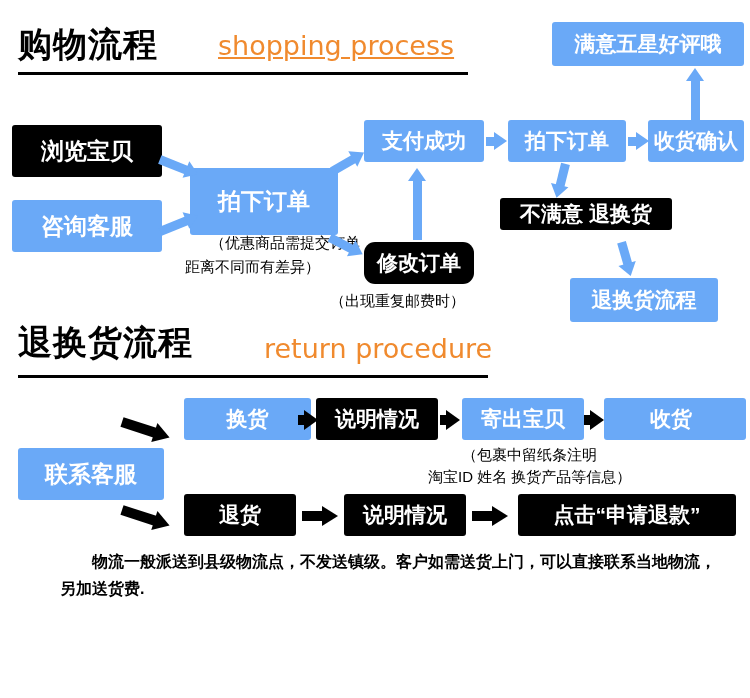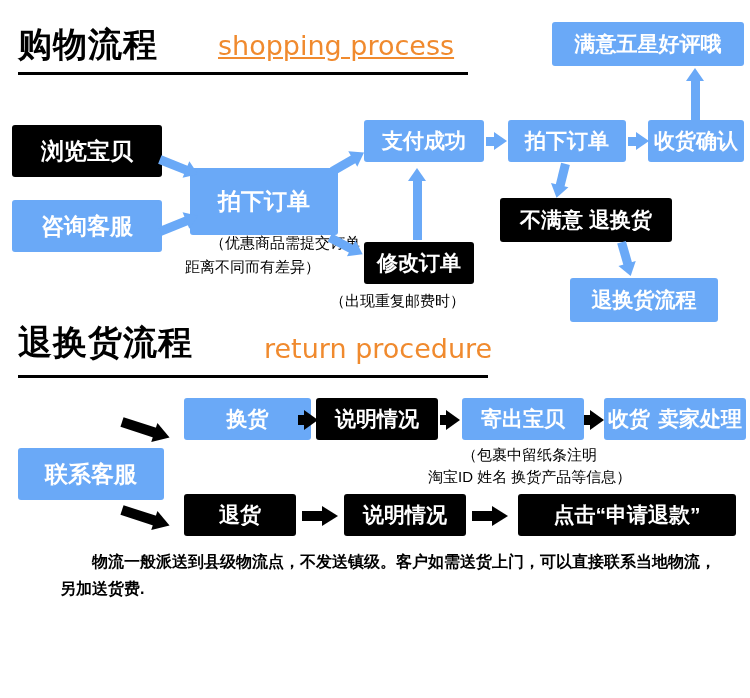--- a/index.html
+++ b/index.html
@@ -62,25 +62,25 @@
 <body>
 
 <div class="abs sec-title" style="left:18px;top:22px;">购物流程</div>
 <div class="abs sec-sub" style="left:218px;top:30px;text-decoration:underline;">shopping process</div>
 <div class="abs sec-rule" style="left:18px;top:72px;width:450px;"></div>
 
 <div class="abs node black lg" style="left:12px;top:125px;width:150px;height:52px;">浏览宝贝</div>
 <div class="abs node blue lg" style="left:12px;top:200px;width:150px;height:52px;">咨询客服</div>
 <div class="abs node blue lg" style="left:190px;top:168px;width:148px;height:67px;">拍下订单</div>
 <div class="abs node blue md" style="left:364px;top:120px;width:120px;height:42px;">支付成功</div>
-<div class="abs node black md" style="left:364px;top:242px;width:110px;height:42px;">修改订单</div>
+<div class="abs node black md" style="left:364px;top:242px;width:110px;height:42px;border-radius:11px;">修改订单</div>
 <div class="abs node blue md" style="left:508px;top:120px;width:118px;height:42px;">拍下订单</div>
 <div class="abs node blue md" style="left:648px;top:120px;width:96px;height:42px;">收货确认</div>
 <div class="abs node blue md" style="left:552px;top:22px;width:192px;height:44px;">满意五星好评哦</div>
-<div class="abs node black md" style="left:500px;top:198px;width:172px;height:44px;">不满意 退换货</div>
+<div class="abs node black md" style="left:500px;top:198px;width:172px;height:32px;">不满意 退换货</div>
 <div class="abs node blue md" style="left:570px;top:278px;width:148px;height:44px;">退换货流程</div>
 
 <div class="abs note" style="left:162px;top:232px;padding-left:48px;">（优惠商品需提交订单</div>
 <div class="abs note" style="left:185px;top:256px;">距离不同而有差异）</div>
 <div class="abs note" style="left:330px;top:290px;">（出现重复邮费时）</div>
 
 <div class="ar ar-r abs" style="left:160px;top:150px;width:44px;height:18px;transform:rotate(22deg);transform-origin:left center;">
   <div class="bar" style="left:0;top:5px;width:30px;height:9px;"></div>
   <div class="head" style="left:28px;top:0px;"></div>
 </div>
@@ -134,21 +134,20 @@
 <div class="abs sec-sub" style="left:264px;top:333px;">return procedure</div>
 <div class="abs sec-rule" style="left:18px;top:375px;width:470px;"></div>
 
 <div class="abs node blue lg" style="left:18px;top:448px;width:146px;height:52px;">联系客服</div>
 <div class="abs node blue md" style="left:184px;top:398px;width:127px;height:42px;">换货</div>
 <div class="abs node black md" style="left:316px;top:398px;width:122px;height:42px;">说明情况</div>
 <div class="abs node blue md" style="left:462px;top:398px;width:122px;height:42px;">寄出宝贝</div>
 <div class="abs node blue md" style="left:604px;top:398px;width:142px;height:42px;">
   <span>收货</span>
     <span style="display:inline-block;width:8px;"></span>
-    <span>卖家处理</span>
 </div>
 <div class="abs node black md" style="left:184px;top:494px;width:112px;height:42px;">退货</div>
 <div class="abs node black md" style="left:344px;top:494px;width:122px;height:42px;">说明情况</div>
 <div class="abs node black md" style="left:518px;top:494px;width:218px;height:42px;">点击“申请退款”</div>
 
 <div class="abs note" style="left:462px;top:444px;">（包裹中留纸条注明</div>
 <div class="abs note" style="left:428px;top:466px;">淘宝ID 姓名 换货产品等信息）</div>
 
 <div class="ar ar-r abs black" style="left:122px;top:412px;width:56px;height:20px;transform:rotate(18deg);transform-origin:left center;">
   <div class="bar" style="left:0;top:5px;width:36px;height:10px;"></div>

